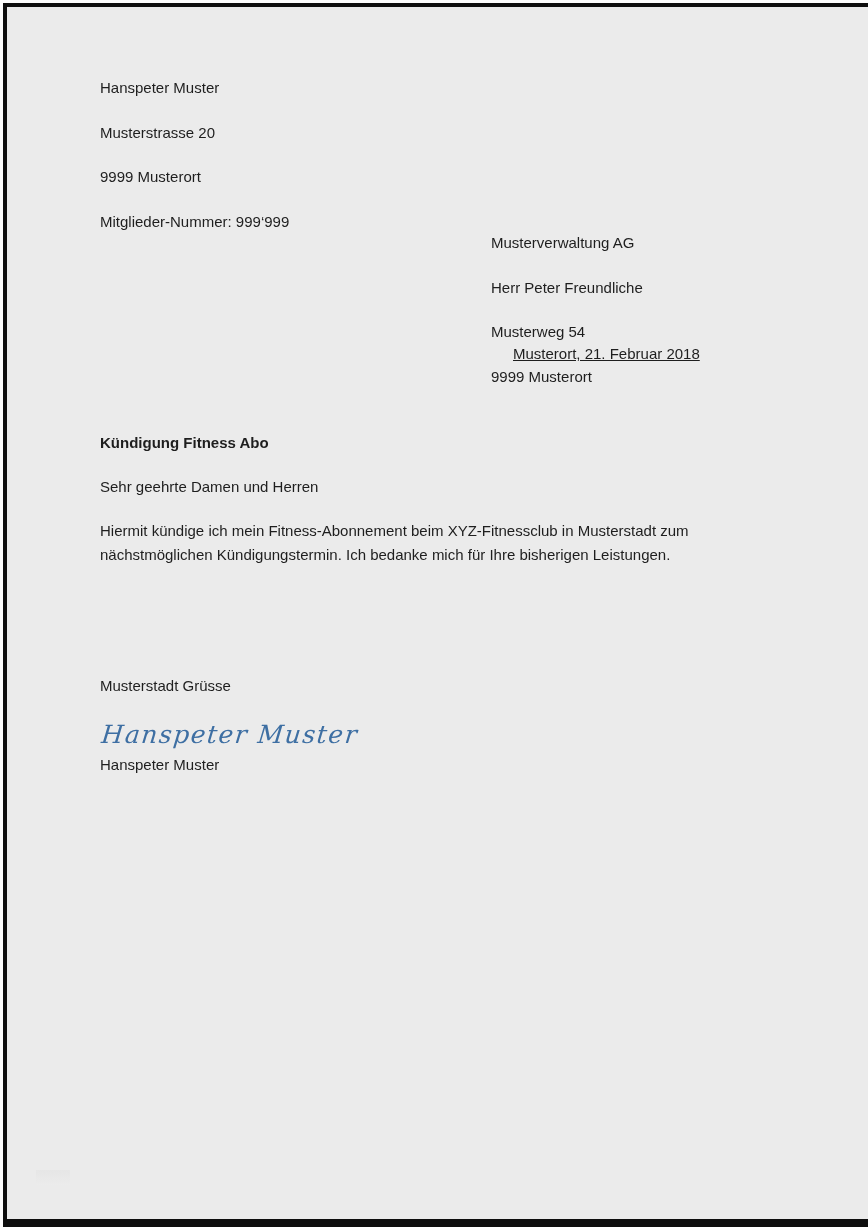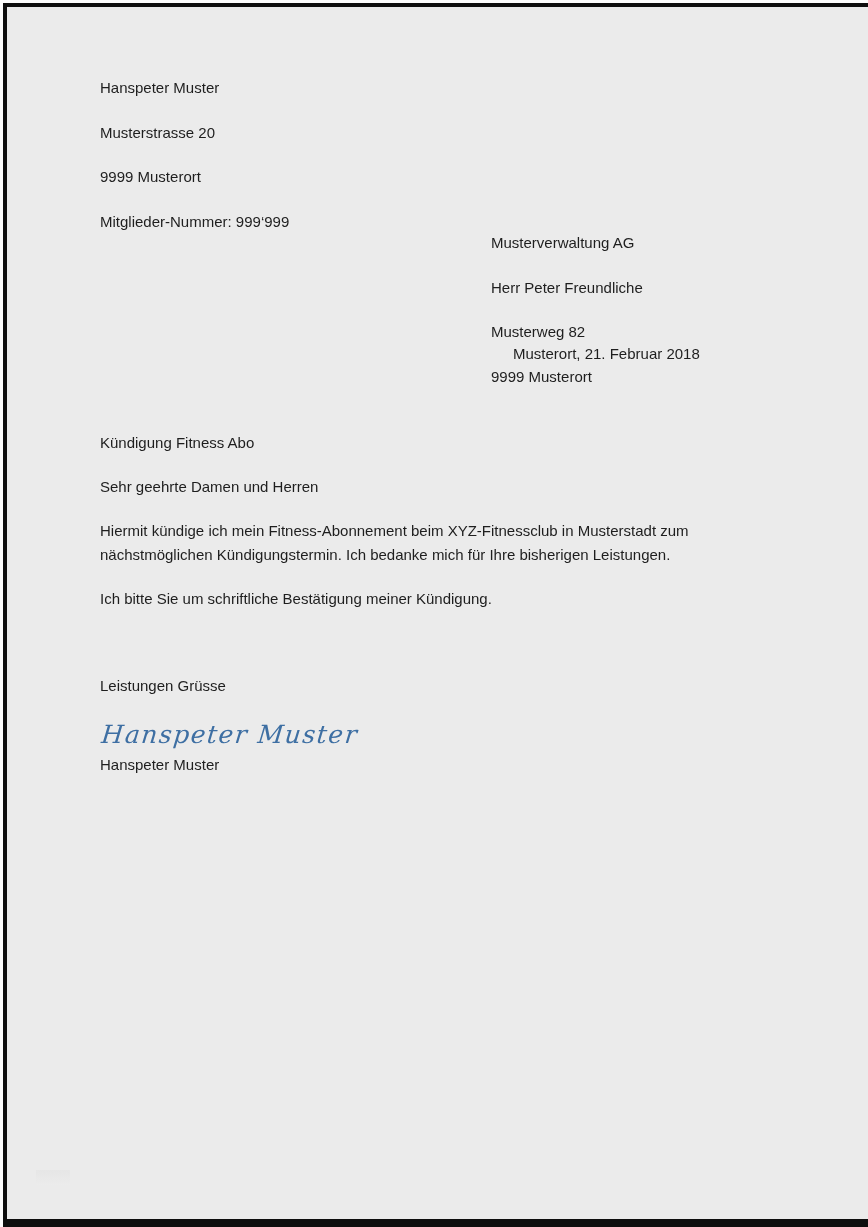--- a/index.html
+++ b/index.html
@@ -30,22 +30,22 @@
   }
   .block {
     position: absolute;
     color: #1e1e1e;
     font-size: 15px;
     line-height: 22.3px;
     white-space: pre-line;
   }
   .sender-block      { top: 48px;  left: 93px; }
   .recipient-block   { top: 203px; left: 484px; }
-  .date-line         { top: 336px; left: 506px; }
-  .subject-line      { top: 425px; left: 93px; font-weight: normal; }
+  .date-line         { top: 336px; left: 506px; text-decoration: underline; }
+  .subject-line      { top: 425px; left: 93px; font-weight: bold; }
   .salutation        { top: 469px; left: 93px; }
   .para-1            { top: 512px; left: 93px; width: 648px; line-height: 23.8px; }
   .para-2            { top: 580px; left: 93px; width: 648px; line-height: 23.8px; }
   .closing           { top: 668px; left: 93px; }
   .signature-script  {
     top: 712px;
     left: 93px;
     font-family: "DejaVu Serif", cursive;
     font-style: italic;
     font-size: 25px;
@@ -79,35 +79,34 @@
     <div class="block sender-block">
       <div>Hanspeter Muster</div>
       <div>Musterstrasse 20</div>
       <div>9999 Musterort</div>
       <div>Mitglieder-Nummer: 999‘999</div>
     </div>
 
     <div class="block recipient-block">
       <div>Musterverwaltung AG</div>
       <div>Herr Peter Freundliche</div>
-      <div>Musterweg 82</div>
+      <div>Musterweg 54</div>
       <div>9999 Musterort</div>
     </div>
 
     <div class="block date-line">Musterort, 21. Februar 2018</div>
 
     <div class="block subject-line">Kündigung Fitness Abo</div>
 
     <div class="block para-1">Hiermit kündige ich mein Fitness-Abonnement beim XYZ-Fitnessclub in Musterstadt zum nächstmöglichen Kündigungstermin. Ich bedanke mich für Ihre bisherigen Leistungen.</div>
 
     <div class="block salutation">Sehr geehrte Damen und Herren</div>
 
-    <div class="block para-2">Ich bitte Sie um schriftliche Bestätigung meiner Kündigung.</div>
 
-    <div class="block closing">Leistungen Grüsse</div>
+    <div class="block closing">Musterstadt Grüsse</div>
 
     <div class="block signature-script" style="color: rgb(62, 111, 163);">Hanspeter Muster</div>
 
     <div class="block typed-name">Hanspeter Muster</div>
 
     <div class="watermark"></div>
 
   </div>
 </div>
 

